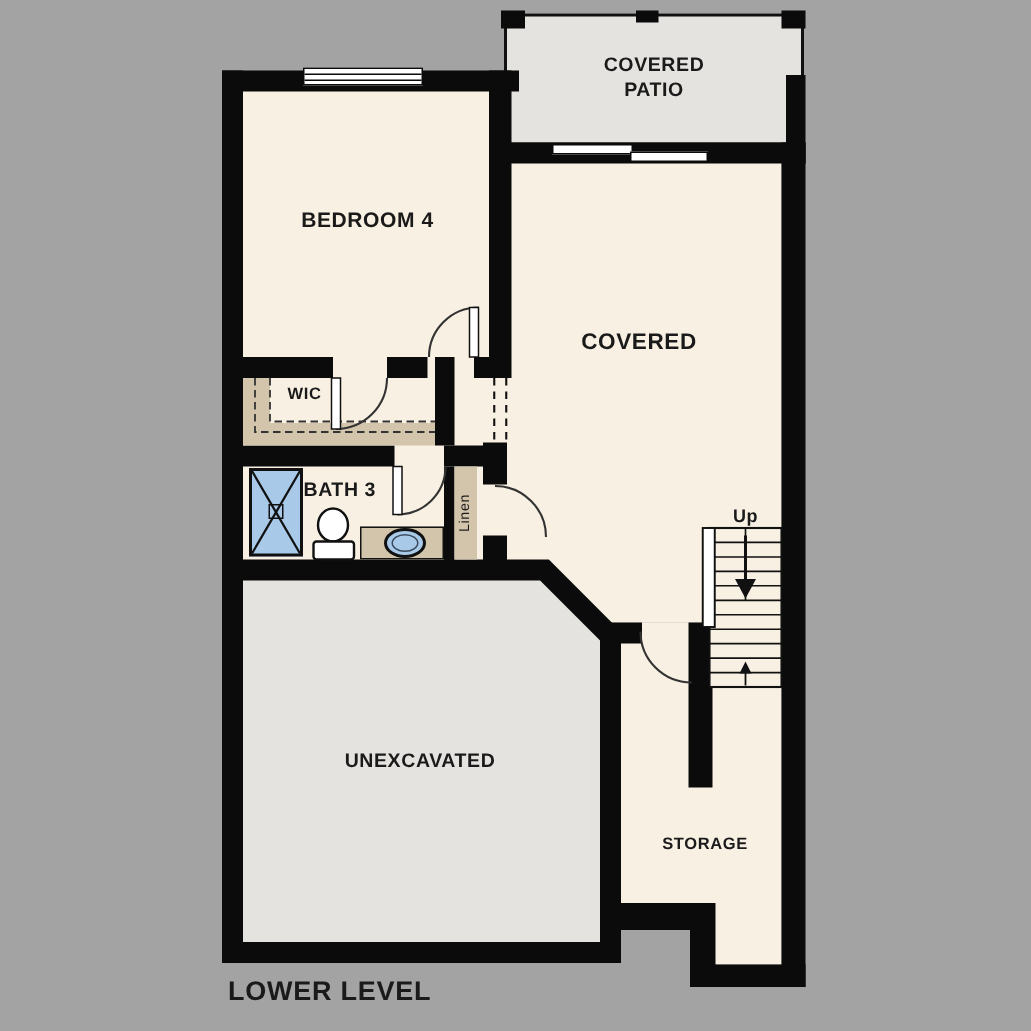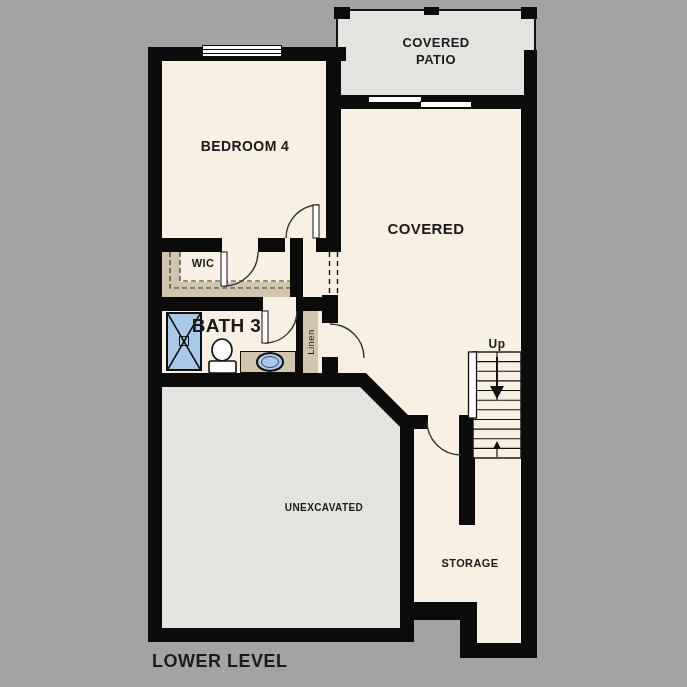--- a/index.html
+++ b/index.html
@@ -132,20 +132,20 @@
       <rect x="262" y="311" width="6" height="32" fill="#ffffff" stroke="#111" stroke-width="1"></rect>
       <path d="M 330 324 A 34 34 0 0 1 364 358"></path>
       <path d="M 427 421 A 34 34 0 0 0 461 455"></path>
     </g>
   </svg>
 
   <div class="lbl wrap" style="left:436px;top:52px;width:100px;font-size:13px;line-height:1.3;">COVERED PATIO</div>
   <div class="lbl" style="left:245px;top:146px;font-size:14px;">BEDROOM 4</div>
   <div class="lbl" style="left:426px;top:228px;font-size:15px;">COVERED</div>
   <div class="lbl" style="left:203px;top:263px;font-size:11px;font-weight:600;">WIC</div>
-  <div class="lbl" style="left:216px;top:326px;font-size:19px;padding-left:21px;">BATH 3</div>
+  <div class="lbl" style="left:216px;top:326px;font-size:13px;padding-left:21px;">BATH 3</div>
   <div class="lbl" style="left:310px;top:342px;font-size:9.5px;font-weight:normal;transform:translate(-50%,-50%) rotate(-90deg);">Linen</div>
-  <div class="lbl" style="left:280px;top:507px;font-size:10px;margin-left:44px;">UNEXCAVATED</div>
+  <div class="lbl" style="left:280px;top:507px;font-size:13px;">UNEXCAVATED</div>
   <div class="lbl" style="left:470px;top:563px;font-size:11px;">STORAGE</div>
   <div class="lbl" style="left:497px;top:344px;font-size:12px;font-weight:bold;">Up</div>
   <div class="lbl" style="left:152px;top:661px;font-size:18px;transform:translate(0,-50%);letter-spacing:0.5px;">LOWER LEVEL</div>
 
 </div>
 
 </body></html>

